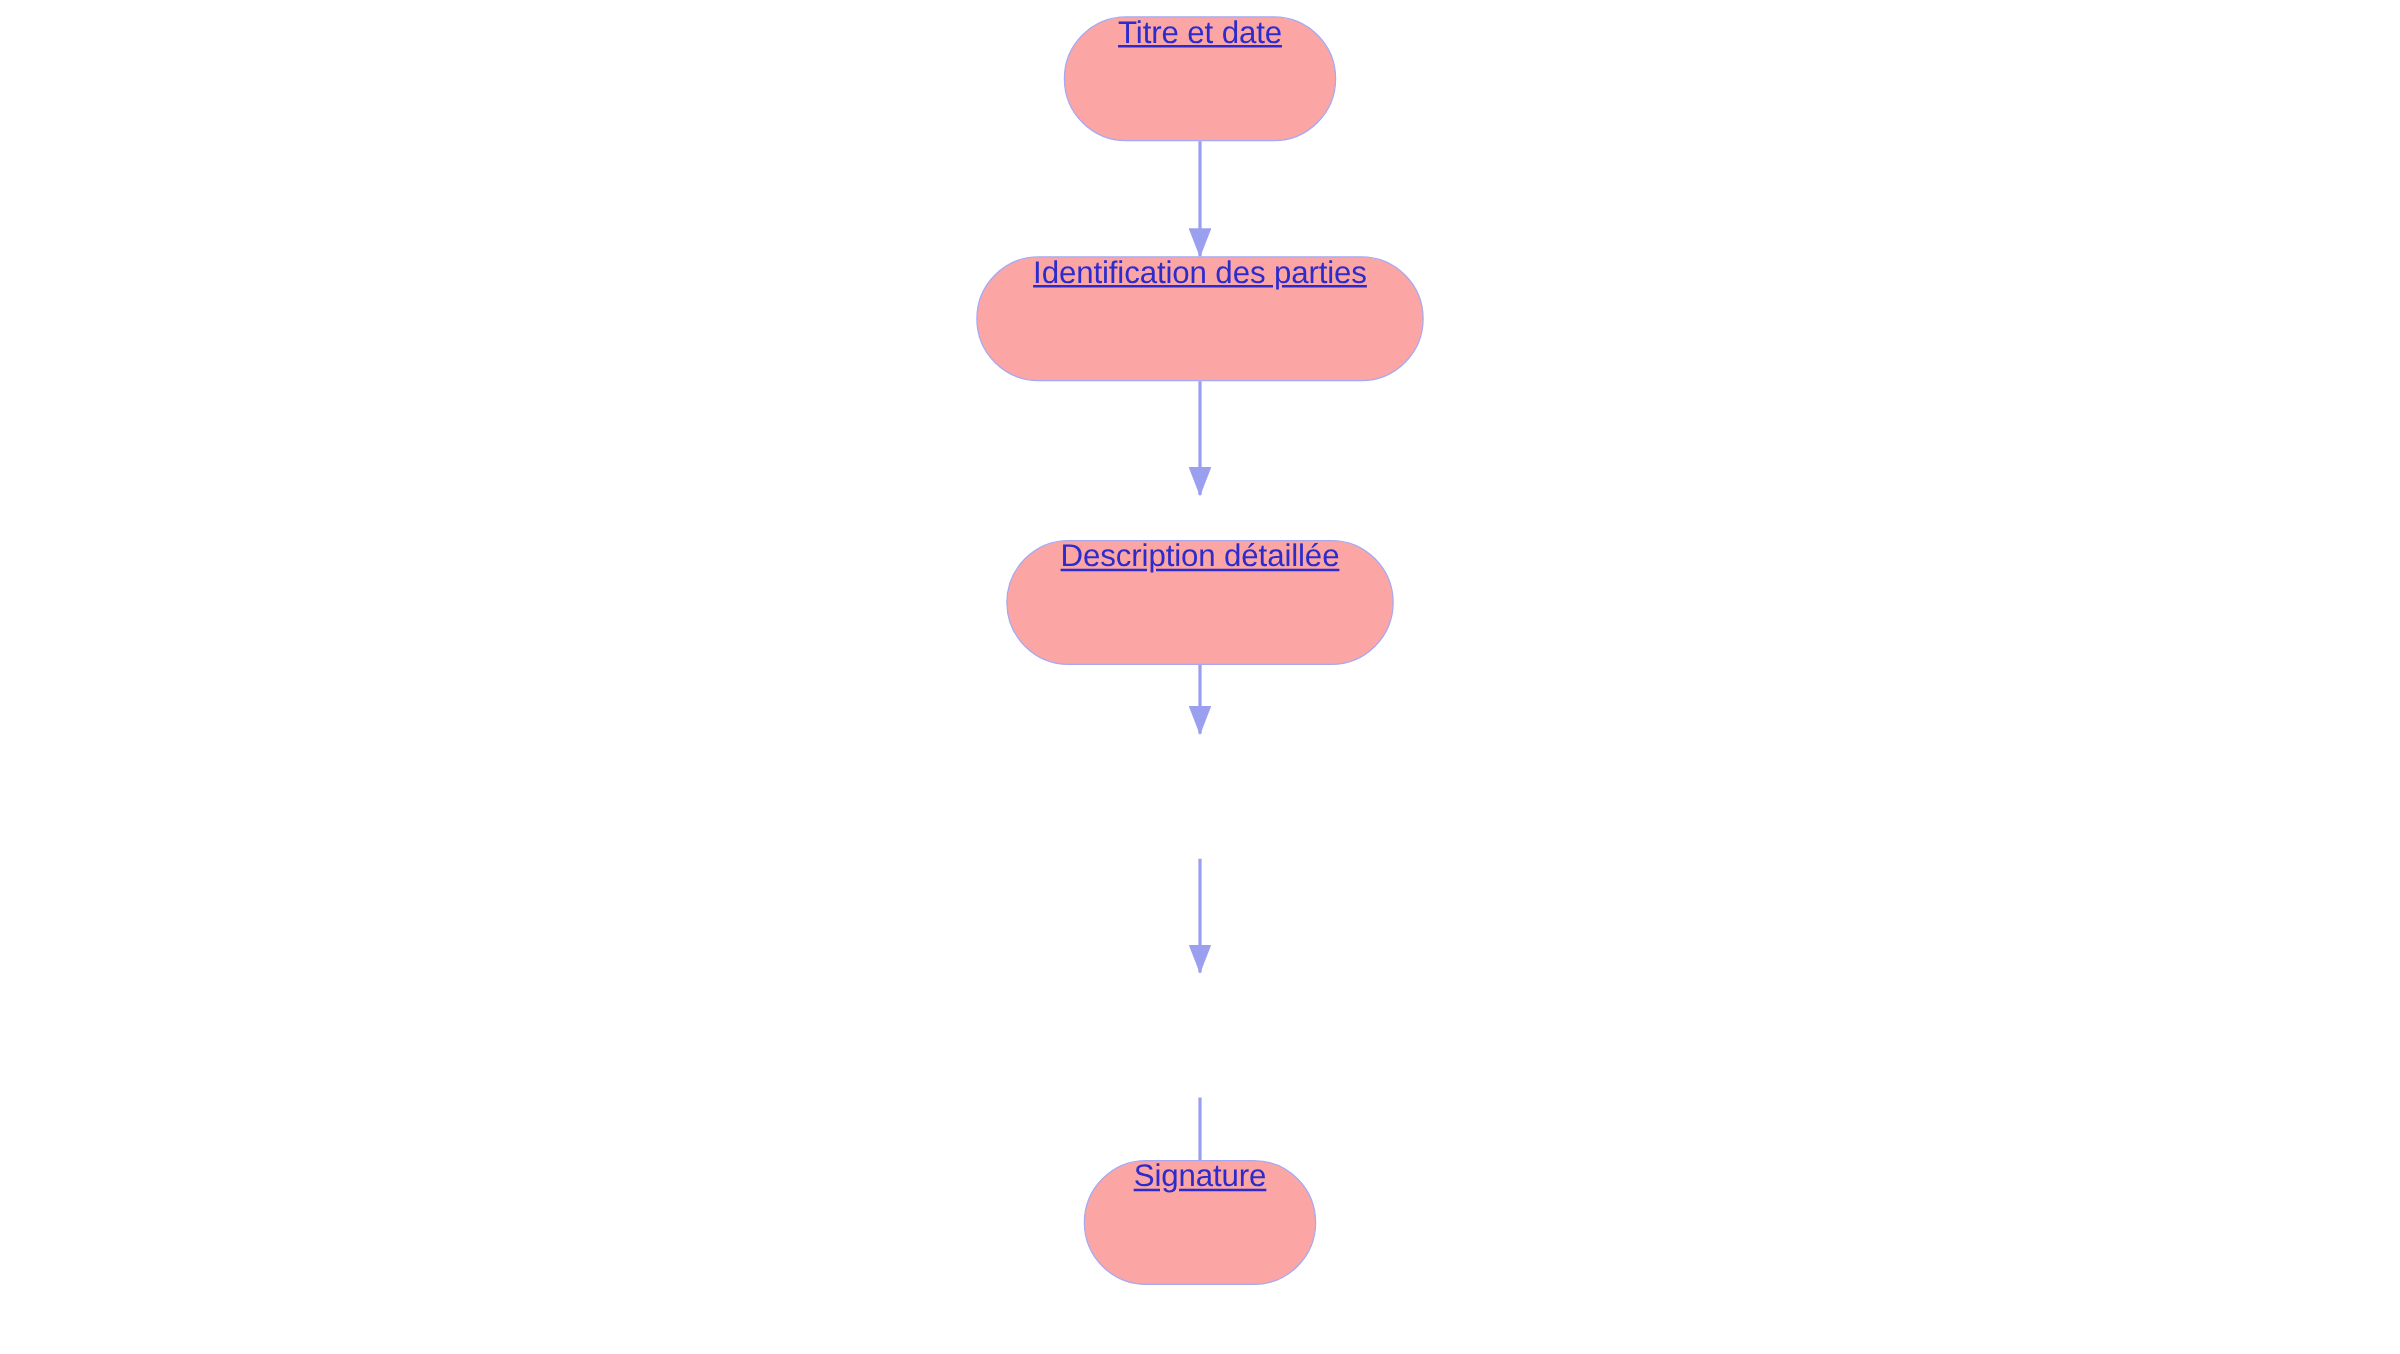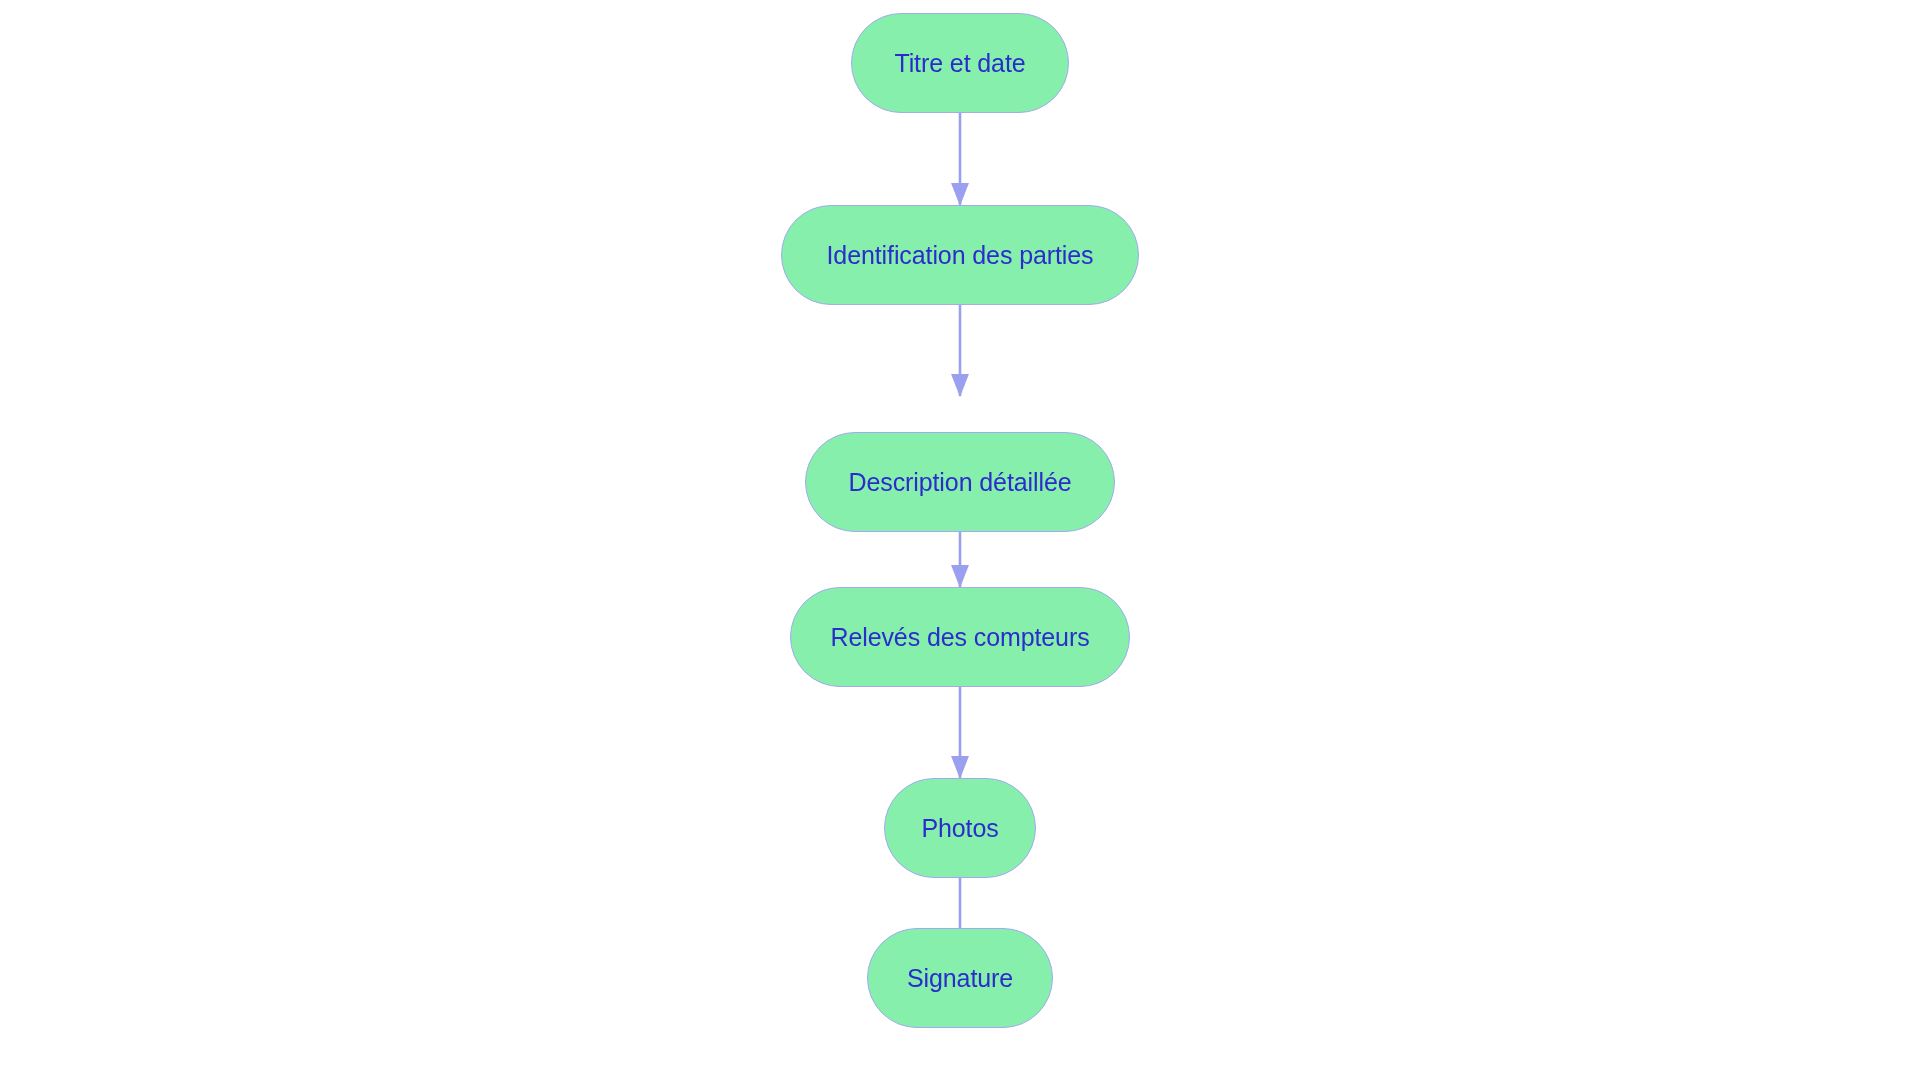--- a/index.html
+++ b/index.html
@@ -24,32 +24,32 @@
     position: absolute;
     left: 0;
     top: 0;
     width: 1920px;
     height: 1083px;
   }
   .flow-node {
     position: absolute;
     box-sizing: border-box;
     display: flex;
-    align-items: center;
     justify-content: center;
-    background: #86efac;
+    background: #fca5a5;
     border: 1.6px solid #a5a9f2;
     border-radius: 999px;
     color: #2c2ccc;
     font-size: 25px;
     font-weight: 400;
     letter-spacing: -0.1px;
     line-height: 1;
     white-space: nowrap;
     user-select: none;
+    text-decoration: underline;
   }
   .flow-node-label {
     display: block;
     padding: 0 10px;
   }
 </style>
 </head>
 <body>
 
 <div id="flowchart-canvas">
@@ -74,25 +74,19 @@
   </div>
 
   <div class="flow-node" style="left:781px; top:205px; width:358px; height:100px;">
     <span class="flow-node-label">Identification des parties</span>
   </div>
 
   <div class="flow-node" style="left:805px; top:396px; width:310px; height:100px;margin-top:36px;">
     <span class="flow-node-label">Description détaillée</span>
   </div>
 
-  <div class="flow-node" style="left:790px; top:587px; width:340px; height:100px;">
-    <span class="flow-node-label">Relevés des compteurs</span>
-  </div>
 
-  <div class="flow-node" style="left:884px; top:778px; width:152px; height:100px;">
-    <span class="flow-node-label">Photos</span>
-  </div>
 
   <div class="flow-node" style="left:867px; top:928px; width:186px; height:100px;">
     <span class="flow-node-label">Signature</span>
   </div>
 
 </div>
 
 </body></html>

